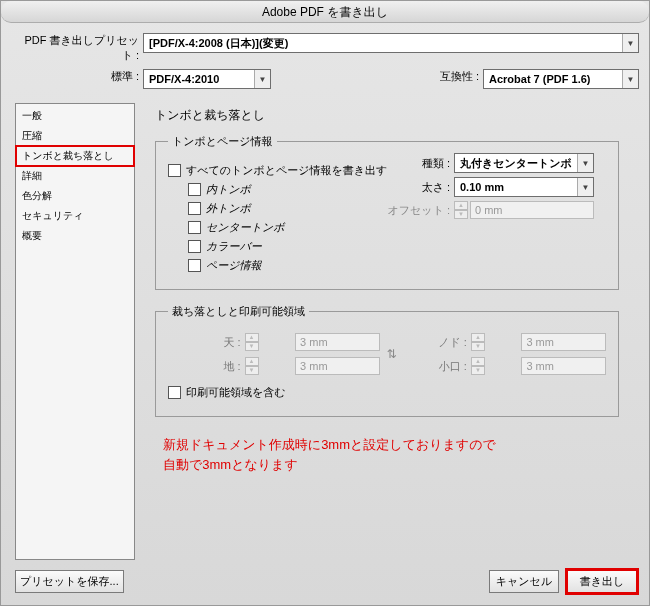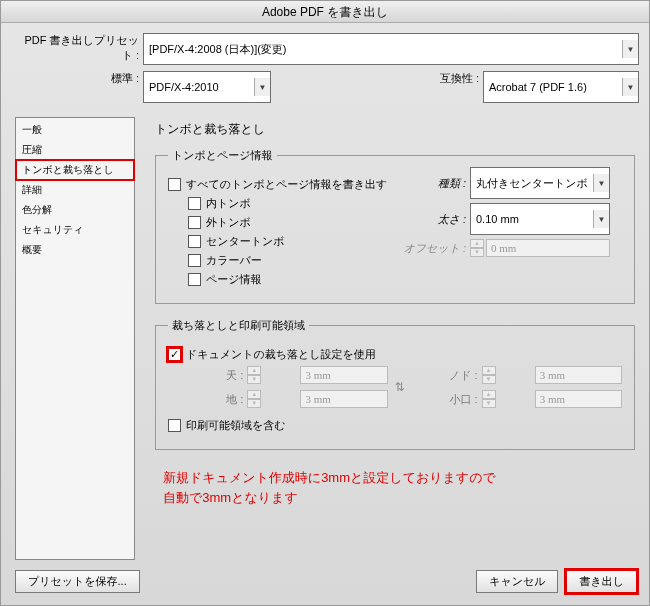--- a/index.html
+++ b/index.html
@@ -21,36 +21,38 @@
     display: flex;
     flex-direction: column;
   }
   .titlebar {
     height: 22px;
     background: linear-gradient(#f0f0f0, #d6d6d6);
     border-bottom: 1px solid #acacac;
     text-align: center;
     line-height: 22px;
     font-size: 12px;
+    border-radius: 10px;
   }
   .top-controls {
     padding: 10px 10px 4px 14px;
   }
   .row {
     display: flex;
     align-items: flex-start;
     margin-bottom: 6px;
   }
   .row .lbl { text-align: right; margin-right: 4px; }
   .select-shell {
     display: flex;
     align-items: center;
     border: 1px solid #6e6e6e;
     background: #fff;
-    height: 32px;
+    height: 20px;
+    font-weight: bold;
   }
   .select-shell .val {
     flex: 1;
     padding: 0 5px;
     line-height: 18px;
     white-space: nowrap;
     overflow: hidden;
   }
   .select-shell .arrow {
     width: 16px;
@@ -85,55 +87,55 @@
     outline-offset: -1px;
   }
   .content {
     flex: 1;
     padding: 4px 4px 0 4px;
     overflow: hidden;
   }
   .section-title { font-size: 12px; margin-bottom: 10px; }
   fieldset {
     border: 1px solid #9a9a9a;
-    margin: 0 0 14px 0;
+    margin: 0 16px 14px 0;
     padding: 10px 12px 12px 12px;
   }
   legend { padding: 0 4px; font-size: 11px; }
   .cb-row {
     display: flex;
     align-items: center;
     margin: 4px 0;
   }
   .cb {
     width: 13px; height: 13px;
     border: 1px solid #555;
     background: #fff;
     margin-right: 5px;
     display: flex;
     align-items: center;
     justify-content: center;
     font-size: 11px;
     line-height: 1;
   }
   .cb.checked::after { content: "✓"; color: #000; }
-  .indent { margin-left: 20px; }
+  .indent { margin-left: 20px; font-style: italic; }
   .opts-right {
     position: absolute;
     right: 24px;
     top: 0;
     width: 210px;
   }
   .rel { position: relative; }
   .opt-line {
     display: flex;
     align-items: center;
     margin: 4px 0;
   }
-  .opt-line .olbl { width: 66px; text-align: right; margin-right: 4px; font-style: italic; }
+  .opt-line .olbl { width: 66px; text-align: right; margin-right: 4px; }
   .stepper {
     display: flex;
     flex-direction: column;
     width: 14px;
     height: 18px;
     margin-right: 2px;
   }
   .stepper span {
     flex: 1;
     border: 1px solid #888;
@@ -145,21 +147,21 @@
   }
   .stepper.disabled span { color: #bbb; border-color: #bbb; background: #eee; }
   .num-input {
     border: 1px solid #888;
     background: #fff;
     height: 18px;
     padding: 0 4px;
     line-height: 16px;
     min-width: 54px;
   }
-  .num-input.disabled { color: #999; border-color: #bbb; background: #f0f0f0; font-family: Liberation Serif, serif;}
+  .num-input.disabled { color: #999; border-color: #bbb; background: #f0f0f0;}
   .bleed-grid {
     display: grid;
     grid-template-columns: auto auto auto 20px auto auto auto;
     row-gap: 6px;
     column-gap: 4px;
     align-items: center;
     margin: 4px 0 10px 14px;
   }
   .bleed-grid .glabel { text-align: right; min-width: 28px; color: #777; }
   .link-icon {
@@ -178,21 +180,21 @@
     outline-offset: -1px;
   }
   .footer {
     display: flex;
     padding: 10px 12px 12px 14px;
     align-items: center;
   }
   .btn {
     border: 1px solid #7a7a7a;
     background: linear-gradient(#fbfbfb,#e2e2e2);
-    padding: 3px 12px;
+    padding: 3px 4px;
     font-size: 11px;
     cursor: pointer;
     min-width: 70px;
     text-align: center;
   }
   .footer .spacer { flex: 1; }
 </style>
 </head>
 <body>
 
@@ -286,24 +288,20 @@
                 <span>▲</span>
                 <span>▼</span>
               </div>
             <div class="num-input disabled" style="flex:1">0 mm</div>
           </div>
         </div>
       </fieldset>
 
       <fieldset>
         <legend>裁ち落としと印刷可能領域</legend>
-        <div class="cb-row">
-          <div class="cb checked red-box"></div>
-          <span>ドキュメントの裁ち落とし設定を使用</span>
-        </div>
         <div class="bleed-grid">
           <div class="glabel">天 :</div>
           <div class="stepper disabled">
               <span>▲</span>
               <span>▼</span>
             </div>
           <div class="num-input disabled">3 mm</div>
           <div class="link-icon" style="grid-row: span 2">⇅</div>
           <div class="glabel">ノド :</div>
           <div class="stepper disabled">

